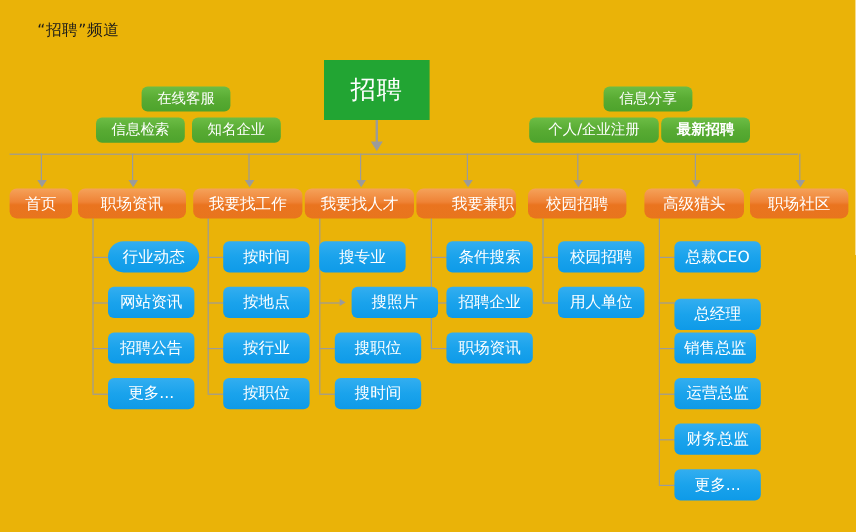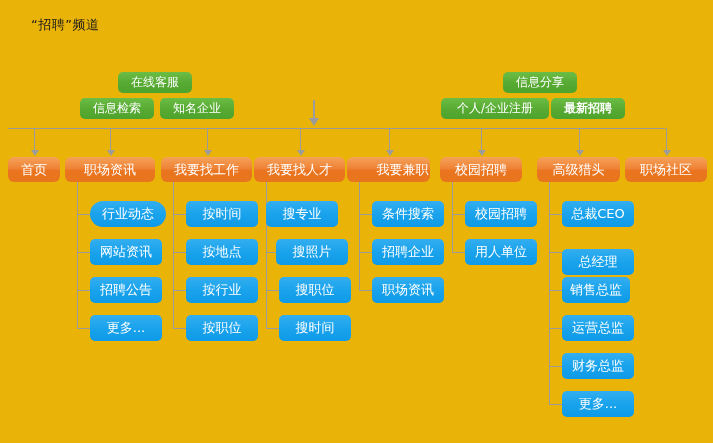--- a/index.html
+++ b/index.html
@@ -132,20 +132,21 @@
     border-top: 8px solid #9b9b9b;
   }
 </style>
 </head>
 <body>
 
 <div id="canvas">
 
   <div class="page-title">“招聘”频道</div>
 
+  <div class="root-box">招聘</div>
 
   <div class="root-stem" style="left:313px; top:100px; height:20px;"></div>
   <div class="root-arrow" style="left:309px; top:118px;"></div>
 
   <div id="green-left">
       <div class="green-pill" style="left: 118px; top: 72px; width: 74px;">在线客服</div>
       <div class="green-pill" style="left: 80px; top: 98px; width: 74px;">信息检索</div>
       <div class="green-pill" style="left: 160px; top: 98px; width: 74px;">知名企业</div>
     </div>
   <div id="green-right">
@@ -238,21 +239,21 @@
   <div id="children-layer">
       <div class="blue-pill" style="left: 90px; top: 201px; width: 76px; border-radius: 13px;">行业动态</div>
       <div class="blue-pill" style="left: 90px; top: 239px; width: 72px;">网站资讯</div>
       <div class="blue-pill" style="left: 90px; top: 277px; width: 72px;">招聘公告</div>
       <div class="blue-pill" style="left: 90px; top: 315px; width: 72px;">更多...</div>
       <div class="blue-pill" style="left: 186px; top: 201px; width: 72px;">按时间</div>
       <div class="blue-pill" style="left: 186px; top: 239px; width: 72px;">按地点</div>
       <div class="blue-pill" style="left: 186px; top: 277px; width: 72px;">按行业</div>
       <div class="blue-pill" style="left: 186px; top: 315px; width: 72px;">按职位</div>
       <div class="blue-pill" style="left: 266px; top: 201px; width: 72px;">搜专业</div>
-      <div class="blue-pill" style="left: 276px; top: 239px; width: 72px;">搜照片</div>
+      <div class="blue-pill" style="left: 293px; top: 239px; width: 72px;">搜照片</div>
       <div class="blue-pill" style="left: 279px; top: 277px; width: 72px;">搜职位</div>
       <div class="blue-pill" style="left: 279px; top: 315px; width: 72px;">搜时间</div>
       <div class="blue-pill" style="left: 372px; top: 201px; width: 72px;">条件搜索</div>
       <div class="blue-pill" style="left: 372px; top: 239px; width: 72px;">招聘企业</div>
       <div class="blue-pill" style="left: 372px; top: 277px; width: 72px;">职场资讯</div>
       <div class="blue-pill" style="left: 465px; top: 201px; width: 72px;">校园招聘</div>
       <div class="blue-pill" style="left: 465px; top: 239px; width: 72px;">用人单位</div>
       <div class="blue-pill" style="left: 562px; top: 201px; width: 72px;">总裁CEO</div>
       <div class="blue-pill" style="left: 562px; top: 239px; width: 72px; margin-top: 10px;">总经理</div>
       <div class="blue-pill" style="left: 562px; top: 277px; width: 68px;">销售总监</div>

